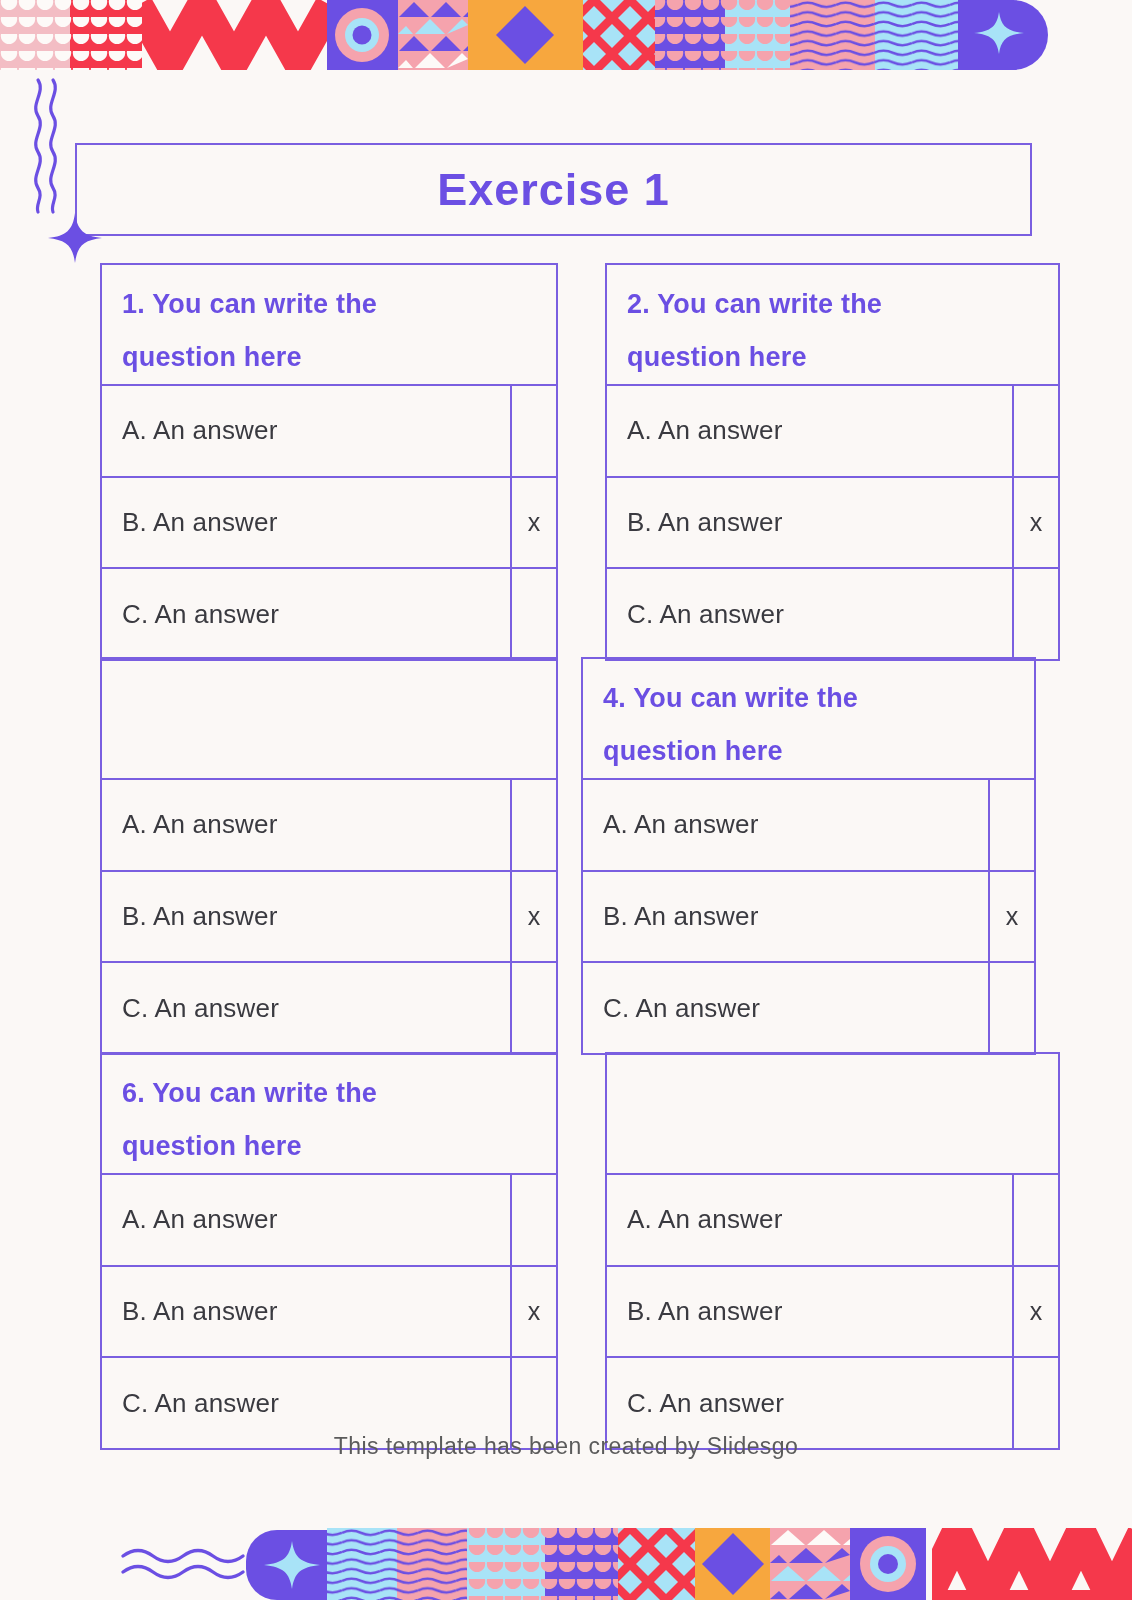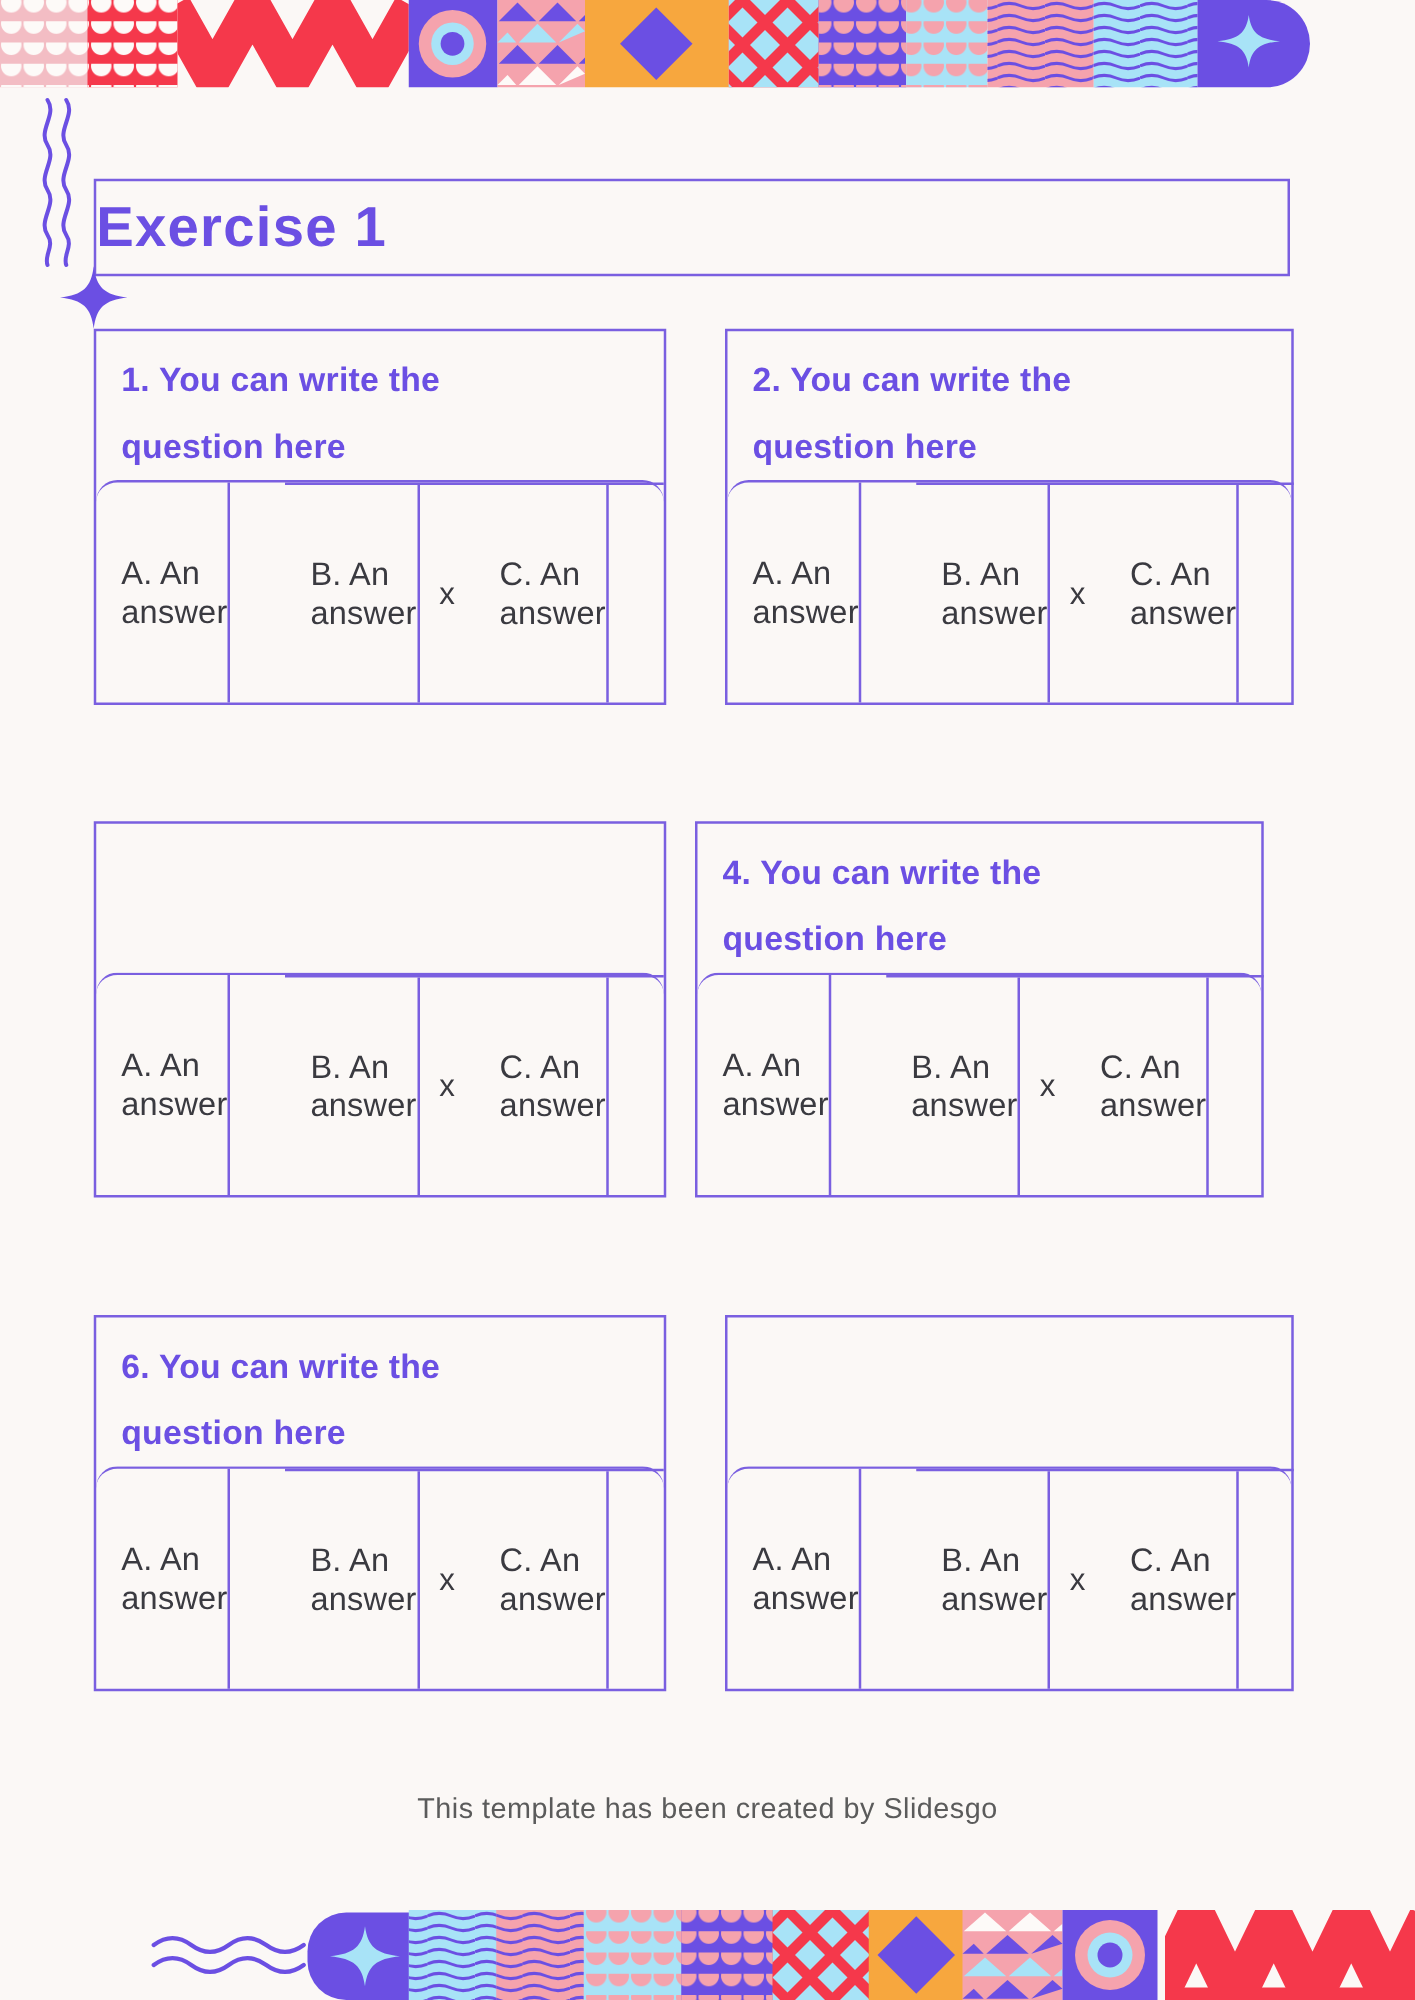--- a/index.html
+++ b/index.html
@@ -17,42 +17,43 @@
   .f-pink{fill:var(--pink);}
   .f-lightpink{fill:var(--light-pink);}
   .f-blue{fill:var(--blue);}
   .f-orange{fill:var(--orange);}
   .f-cream{fill:var(--cream);}
   .s-purple{stroke:var(--purple);fill:none;}
   .s-red{stroke:var(--red);fill:none;}
 
   .side-squiggles{position:absolute;left:12px;top:72px;width:60px;height:160px;}
   .title-box{
-    position:absolute;left:75px;top:143px;width:957px;height:78px;
+    position:absolute;left:75px;top:143px;width:957px;height:93px;
     border:2px solid var(--border);
-    display:flex;align-items:center;
+    display:flex;align-items:center;justify-content:center;
   }
   .title-text{
     color:var(--purple);font-size:45px;font-weight:bold;letter-spacing:1px;
   }
   .title-star{position:absolute;left:45px;top:208px;width:60px;height:60px;z-index:3;}
 
   .q-block{
-    position:absolute;width:457px;height:301px;
+    position:absolute;width:457px;height:398px;
     border:2px solid var(--border);
+    margin-left:25px;
   }
   .q-header{
     height:119px;padding:13px 118px 0 20px;
     color:var(--purple);font-size:27px;font-weight:bold;line-height:53px;
     letter-spacing:0.2px;
   }
   .q-body{
     position:absolute;left:0;right:0;top:119px;bottom:0;
     border-top:2px solid var(--border);
-    display:flex;flex-direction:row;border-radius:17px;
+    display:flex;flex-direction:column;
   }
   .q-row{flex:1;display:flex;}
   .q-row + .q-row{border-top:2px solid var(--border);}
   .q-ans{
     flex:1;display:flex;align-items:center;padding-left:20px;
     color:var(--text-dark);font-size:26px;letter-spacing:0.2px;
   }
   .q-mark{
     width:46px;border-left:2px solid var(--border);
     display:flex;align-items:center;justify-content:center;

